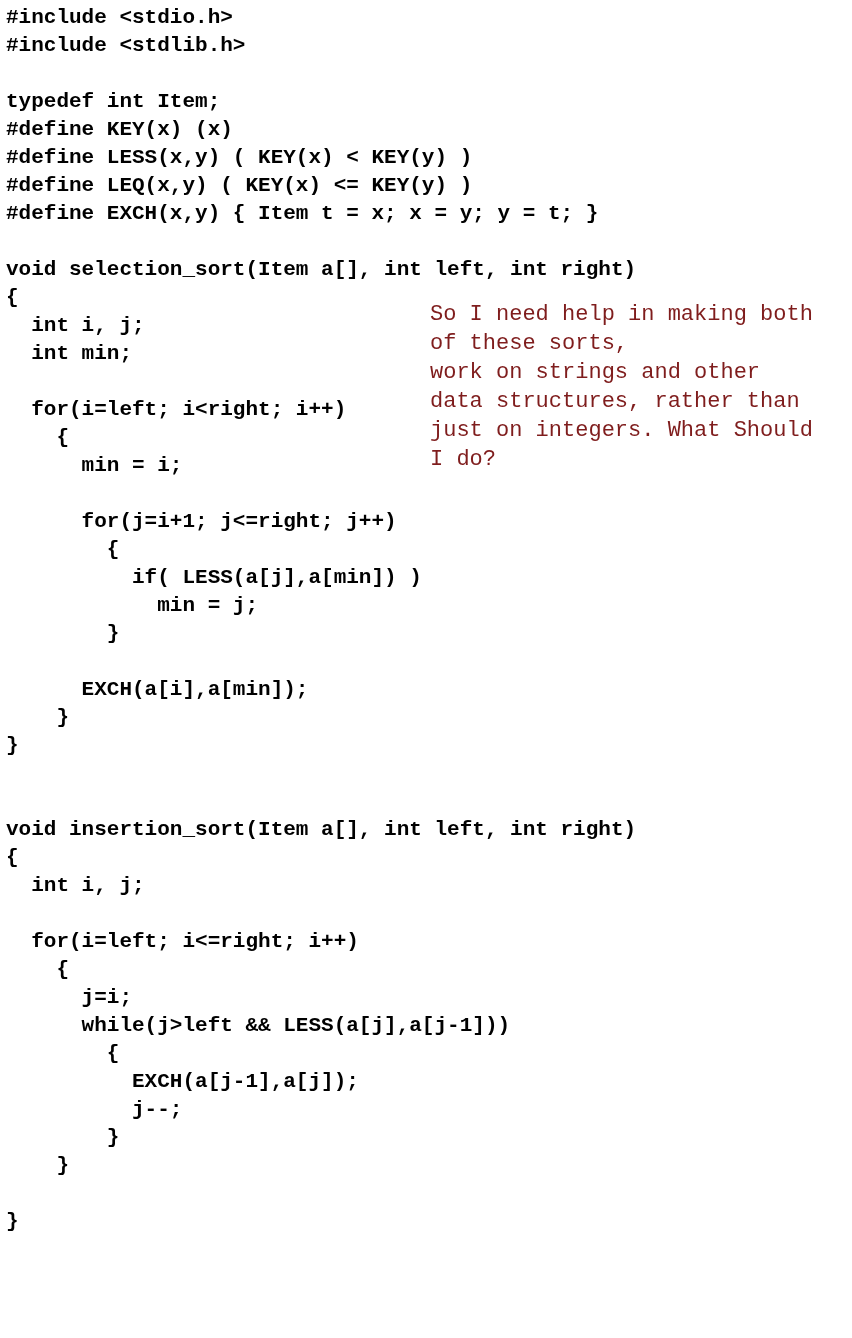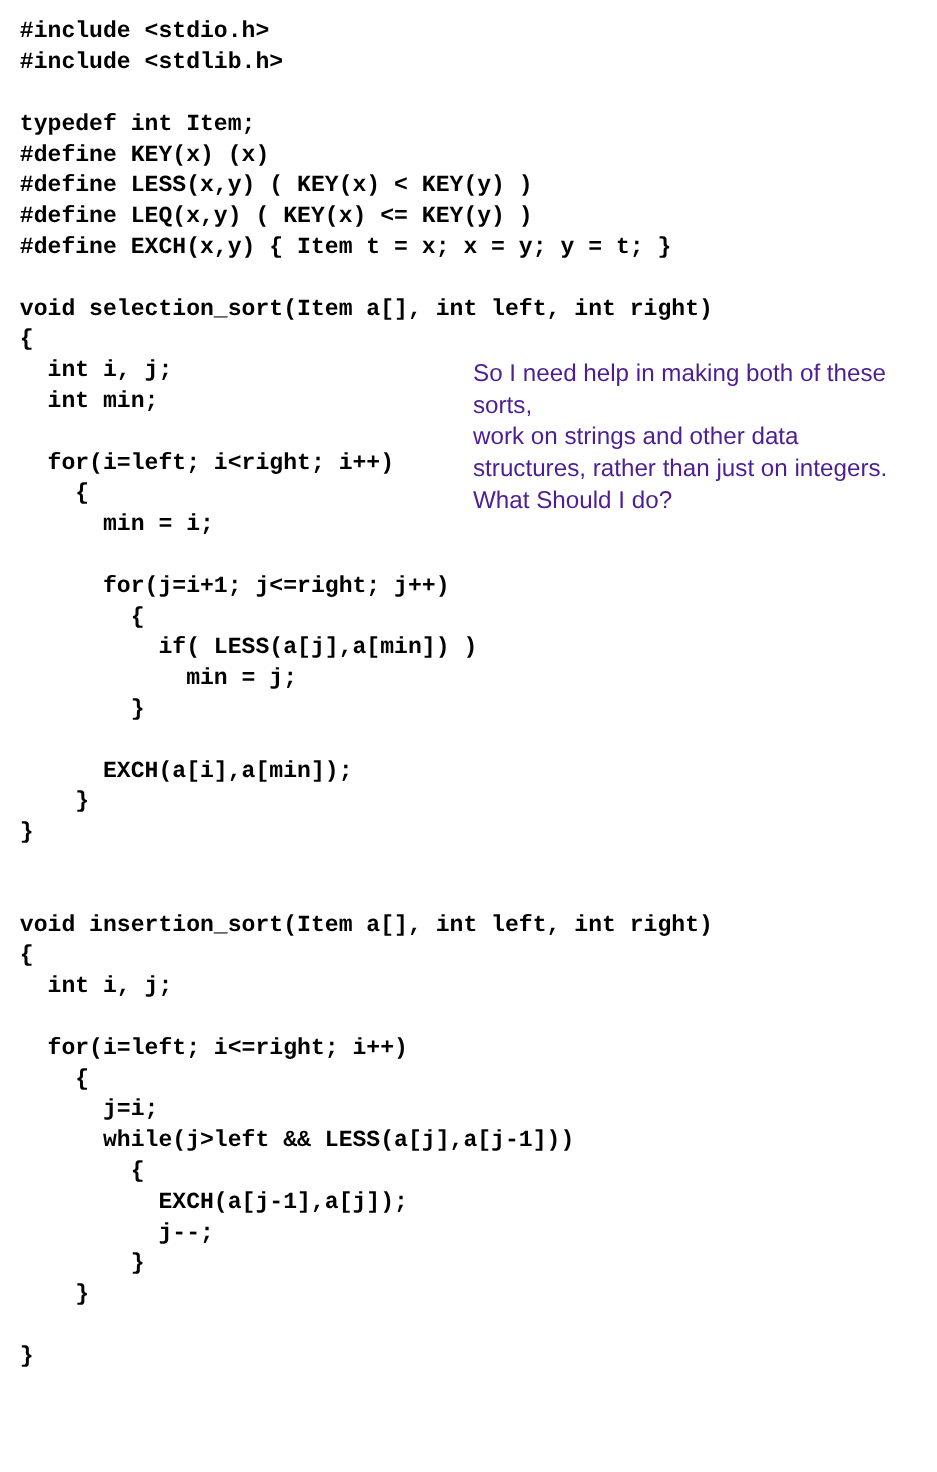--- a/index.html
+++ b/index.html
@@ -11,21 +11,21 @@
     width: 852px;
     height: 1338px;
     position: relative;
     font-family: "Courier New", Courier, monospace;
     font-size: 21px;
     line-height: 28px;
     color: #000000;
     font-weight: bold;
   }
   pre.code {
-    margin: 12px;
+    margin: 0;
     padding: 4px 0 0 6px;
     white-space: pre;
     font-family: "Courier New", Courier, monospace;
     font-weight: bold;
   }
   .annotation {
     position: absolute;
     font-family: Arial, Helvetica, sans-serif;
     font-weight: normal;
     color: #ee3124;
@@ -75,14 +75,14 @@
       j=i;
       while(j&gt;left &amp;&amp; LESS(a[j],a[j-1]))
         {
           EXCH(a[j-1],a[j]);
           j--;
         }
     }
 
 }</pre>
 
-<div class="annotation" style="top:324px;left:430px;color:#4c1d95;white-space:pre-line;">So I need help in making both of these sorts,
+<div class="annotation" style="top:300px;left:430px;color:#7f1d1d;white-space:pre-line;font-family:Liberation Mono, monospace;">So I need help in making both of these sorts,
 work on strings and other data structures, rather than just on integers. What Should I do?</div>
 
 </body></html>

